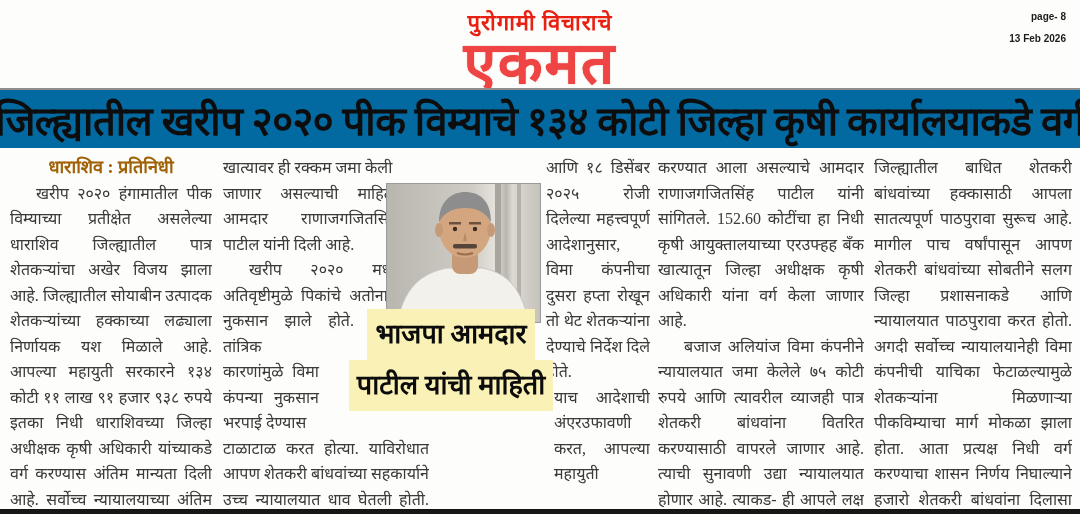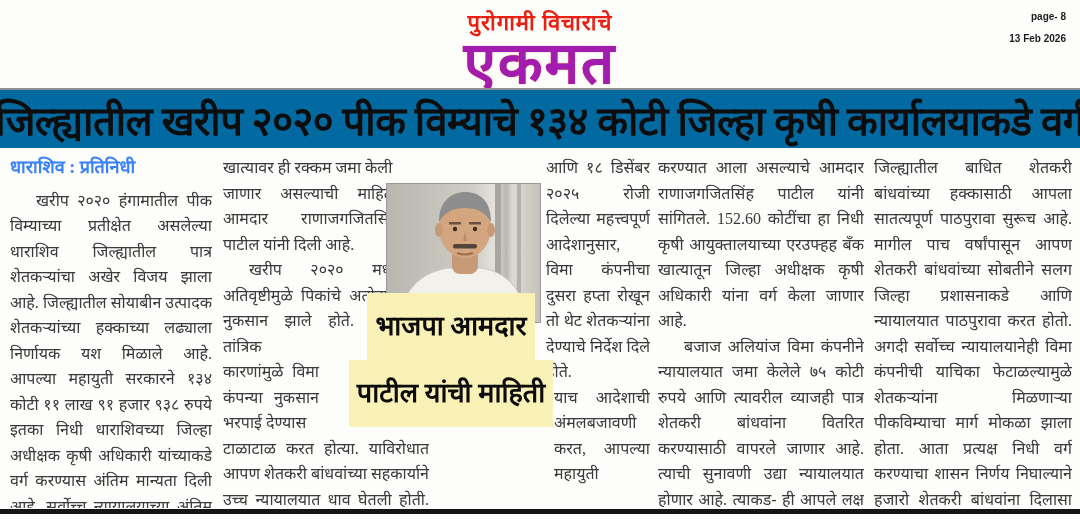--- a/index.html
+++ b/index.html
@@ -15,21 +15,21 @@
   .masthead {
     position: absolute; top: 0; left: 0; right: 0; height: 88px;
     text-align: center;
   }
   .tagline {
     margin-top: 6px;
     font-size: 22px; font-weight: bold; color: #e82012;
     letter-spacing: 1px;
   }
   .paper-title {
-    font-size: 58px; font-weight: 900; color: #a21caf;
+    font-size: 58px; font-weight: 900; color: #ef4444;
     line-height: 56px; letter-spacing: 2px;
     text-shadow: 0 0 1px #e82012;
   }
   .page-meta {
     position: absolute; top: 6px; right: 14px;
     text-align: right; color: #1c1c1c;
     font-family: "Liberation Sans", "DejaVu Sans", sans-serif;
     font-size: 10px; font-weight: 600; line-height: 22px;
   }
   .rule-gray {
@@ -53,22 +53,22 @@
     text-align: justify; overflow: hidden;
   }
   .col p { text-align: justify; }
   .indent { text-indent: 26px; }
   #col1 { left: 10px;  width: 202px; }
   #col2 { left: 223px; width: 206px; }
   #col3 { left: 440px; width: 210px; }
   #col4 { left: 658px; width: 206px; }
   #col5 { left: 874px; width: 198px; }
   .dateline {
-    font-weight: bold; color: #3b82f6; 
-    font-size: 18px; margin-bottom: 7px;
+    font-weight: bold; color: #a16207; text-align: center;
+    font-size: 18px; margin-bottom: 0;
   }
   .wrap-photo-right { margin-right: 32px; }   
   .wrap-sub-right   { margin-right: 110px; }   
   .wrap-photo-left  { margin-left: 106px; }   
   .wrap-sub-left    { margin-left: 114px; }   
   
   .photo {
     position: absolute; left: 386px; top: 183px; width: 155px; height: 140px;
     border: 1px solid #9a9a9a;
     background: linear-gradient(90deg,#b9b6b0 0%,#cfccc6 55%,#e4e1da 70%,#bab7b1 78%,#dcd9d2 82%,#c6c3bd 100%);
@@ -76,21 +76,21 @@
   }
   
   .subhead {
     position: absolute; left: 347px; top: 322px; width: 208px; height: 76px;
     display: flex; flex-direction: column; align-items: center; justify-content: center;
     gap: 0;
   }
   .subhead span {
     background: #f9f1b6; color: #0c0c0c;
     font-weight: 900; font-size: 27px; line-height: 35px;
-    padding: 16px 8px; white-space: nowrap;
+    padding: 8px 8px; white-space: nowrap;
   }
   
   .rule-black {
     position: absolute; top: 509px; left: 0; right: 0; height: 5px;
     background: #151515;
   }
 </style>
 </head>
 <body>
 
@@ -118,21 +118,21 @@
   <div class="col" id="col2">
     <p>खात्यावर ही रक्कम जमा केली</p>
     <p class="wrap-photo-right">जाणार असल्याची माहिती आमदार राणाजगजितसिंह पाटील यांनी दिली आहे.</p>
     <p class="wrap-photo-right indent">खरीप २०२० मध्ये अतिवृष्टीमुळे पिकांचे अतोनात नुकसान झाले होते. मात्र, तांत्रिक</p>
     <p class="wrap-sub-right">कारणांमुळे विमा कंपन्या नुकसान भरपाई देण्यास</p>
     <p>टाळाटाळ करत होत्या. याविरोधात आपण शेतकरी बांधवांच्या सहकार्याने उच्च न्यायालयात धाव घेतली होती. मुंबई उच्च न्यायालयाच्या छत्रपती संभाजीनगर</p>
   </div>
 
   <div class="col" id="col3">
     <p class="wrap-photo-left">आणि १८ डिसेंबर २०२५ रोजी दिलेल्या महत्त्वपूर्ण आदेशानुसार, विमा कंपनीचा दुसरा हप्ता रोखून तो थेट शेतकऱ्यांना देण्याचे निर्देश दिले होते.</p>
-    <p class="wrap-sub-left">याच आदेशाची अंमलबजावणी करत, आपल्या महायुती</p>
+    <p class="wrap-sub-left">याच आदेशाची अंएरउफावणी करत, आपल्या महायुती</p>
 
   </div>
 
   <div class="col" id="col4">
     <p>करण्यात आला असल्याचे आमदार राणाजगजितसिंह पाटील यांनी सांगितले. 152.60 कोटींचा हा निधी कृषी आयुक्तालयाच्या एरउफ्हह बँक खात्यातून जिल्हा अधीक्षक कृषी अधिकारी यांना वर्ग केला जाणार आहे.</p>
     <p class="indent">बजाज अलियांज विमा कंपनीने न्यायालयात जमा केलेले ७५ कोटी रुपये आणि त्यावरील व्याजही पात्र शेतकरी बांधवांना वितरित करण्यासाठी वापरले जाणार आहे. त्याची सुनावणी उद्या न्यायालयात होणार आहे. त्याकड- ही आपले लक्ष असून त्याबाबतही सकारात्मक निर्णय अपेक्षित आहे.</p>
   </div>
 
   <div class="col" id="col5">
     <p>जिल्ह्यातील बाधित शेतकरी बांधवांच्या हक्कासाठी आपला सातत्यपूर्ण पाठपुरावा सुरूच आहे. मागील पाच वर्षांपासून आपण शेतकरी बांधवांच्या सोबतीने सलग जिल्हा प्रशासनाकडे आणि न्यायालयात पाठपुरावा करत होतो. अगदी सर्वोच्च न्यायालयानेही विमा कंपनीची याचिका फेटाळल्यामुळे शेतकऱ्यांना मिळणाऱ्या पीकविम्याचा मार्ग मोकळा झाला होता. आता प्रत्यक्ष निधी वर्ग करण्याचा शासन निर्णय निघाल्याने हजारो शेतकरी बांधवांना दिलासा मिळणार असल्याचे आमदार पाटील यांनी म्हटले आहे.</p>

